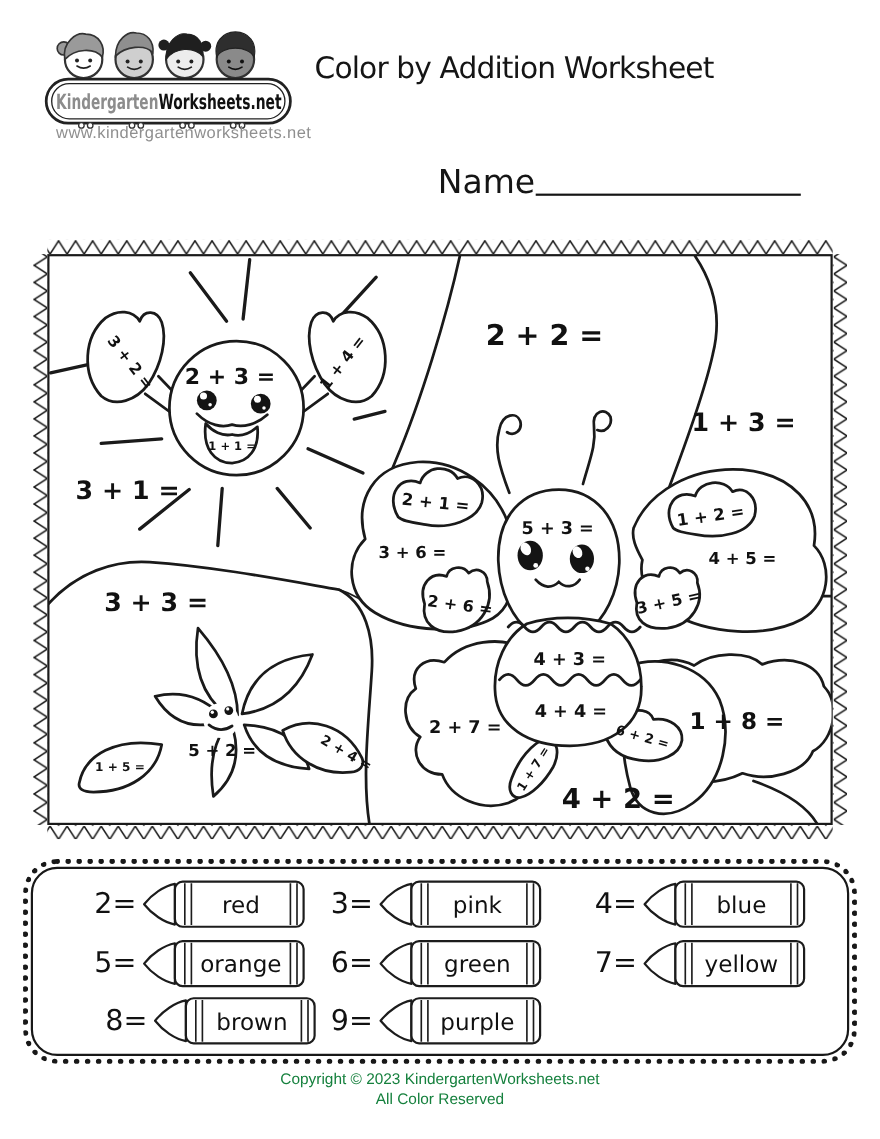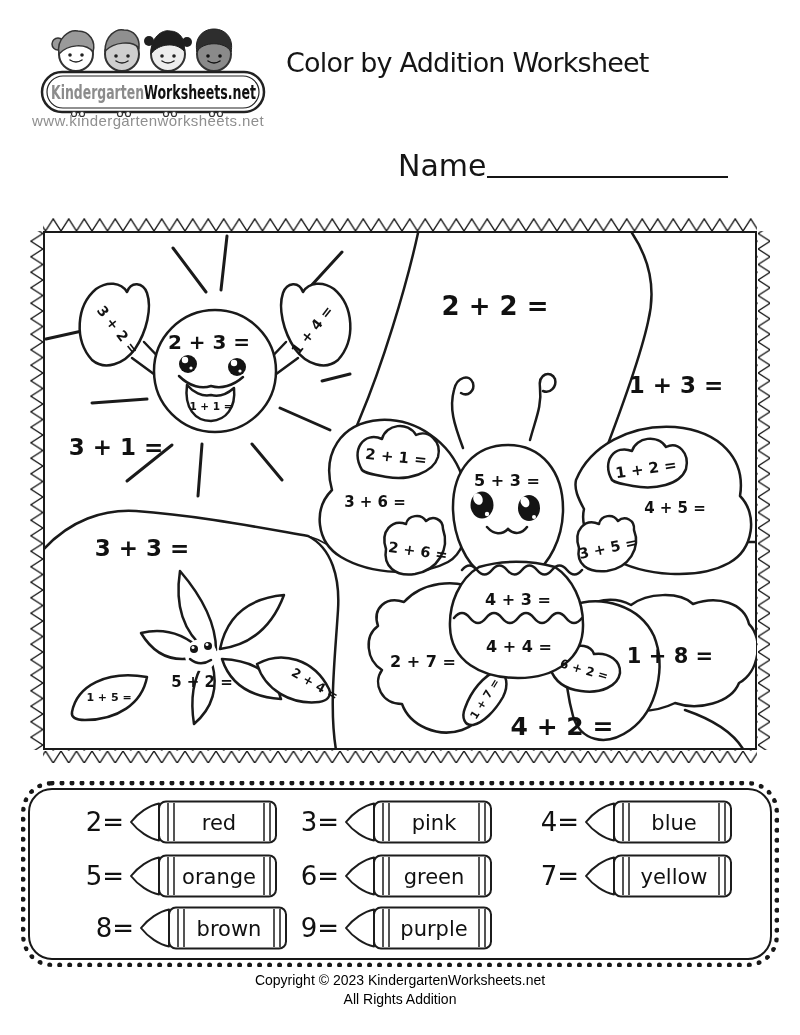--- a/index.html
+++ b/index.html
@@ -1,34 +1,34 @@
 <!DOCTYPE html>
 <html><head>
 <meta charset="utf-8">
 <style>
   html,body{margin:0;padding:0;background:#fff;}
   #page{position:relative;width:800px;height:1035px;background:#fff;overflow:hidden;
         font-family:"DejaVu Sans",sans-serif;color:#111;}
   
   #logo{position:absolute;left:38px;top:14px;}
-  #site-url{position:absolute;left:26px;top:112px;width:244px;text-align:center;
+  #site-url{position:absolute;left:45px;top:112px;width:244px;text-align:center;
             font-family:"Liberation Sans",sans-serif;font-size:15px;letter-spacing:.4px;color:#8f8f8f;}
   #title{position:absolute;left:286px;top:47px;font-size:27px;letter-spacing:-.8px;color:#151515;}
   #name-row{position:absolute;left:398px;top:148px;width:330px;display:flex;}
   #name-row .nm{font-size:30px;color:#151515;}
   #name-row .line{flex:1;border-bottom:2.5px solid #151515;margin-bottom:5px;}
   
   #pic{position:absolute;left:30px;top:218px;}
   #key-box{position:absolute;left:28px;top:788px;width:740px;height:168px;
            border:2px solid #181818;border-radius:24px;outline:5px dotted #181818;outline-offset:2px;}
   .key-item{position:absolute;display:flex;align-items:center;height:48px;}
   .key-num{width:44px;text-align:right;font-size:26px;margin-right:4px;color:#111;}
   
   #footer{position:absolute;top:971px;width:100%;text-align:center;
-          font-family:"Liberation Sans",sans-serif;font-size:14px;line-height:19px;color:#000000;}
+          font-family:"Liberation Sans",sans-serif;font-size:14px;line-height:19px;color:#15803d;}
   
   .sh{fill:#fff;stroke:#1a1a1a;stroke-width:2.5;stroke-linejoin:round;stroke-linecap:round;}
   .ln{fill:none;stroke:#1a1a1a;stroke-width:2.5;stroke-linecap:round;}
   .ray{stroke-width:3;}
   .thin{stroke-width:1.6;}
   .eye{fill:#141414;stroke:none;}
   .hl{fill:#fff;stroke:none;}
   .pt{font-family:"DejaVu Sans",sans-serif;font-weight:700;fill:#111;
       text-anchor:middle;dominant-baseline:central;}
   .cr-sh{fill:#fff;stroke:#1c1c1c;stroke-width:2;stroke-linejoin:round;}
@@ -311,16 +311,16 @@
         <path class="cr-sh" d="M3 24 C10 15,21 7.5,31 5.5 L31 42.5 C21 40.5,10 33,3 24 Z"></path>
         <rect class="cr-sh" x="31" y="3.5" width="117" height="41" rx="7"></rect>
         <path class="cr-ln" d="M40 5 V43 M46 5 V43 M136 5 V43 M142 5 V43"></path>
         <text class="cr-t" x="91" y="25">purple</text>
       </svg>
     </div>
   </div>
 
   <div id="footer">
     <div>Copyright © 2023 KindergartenWorksheets.net</div>
-    <div>All Rights Addition</div>
+    <div>All Color Reserved</div>
   </div>
 
 </div>
 
 </body></html>

